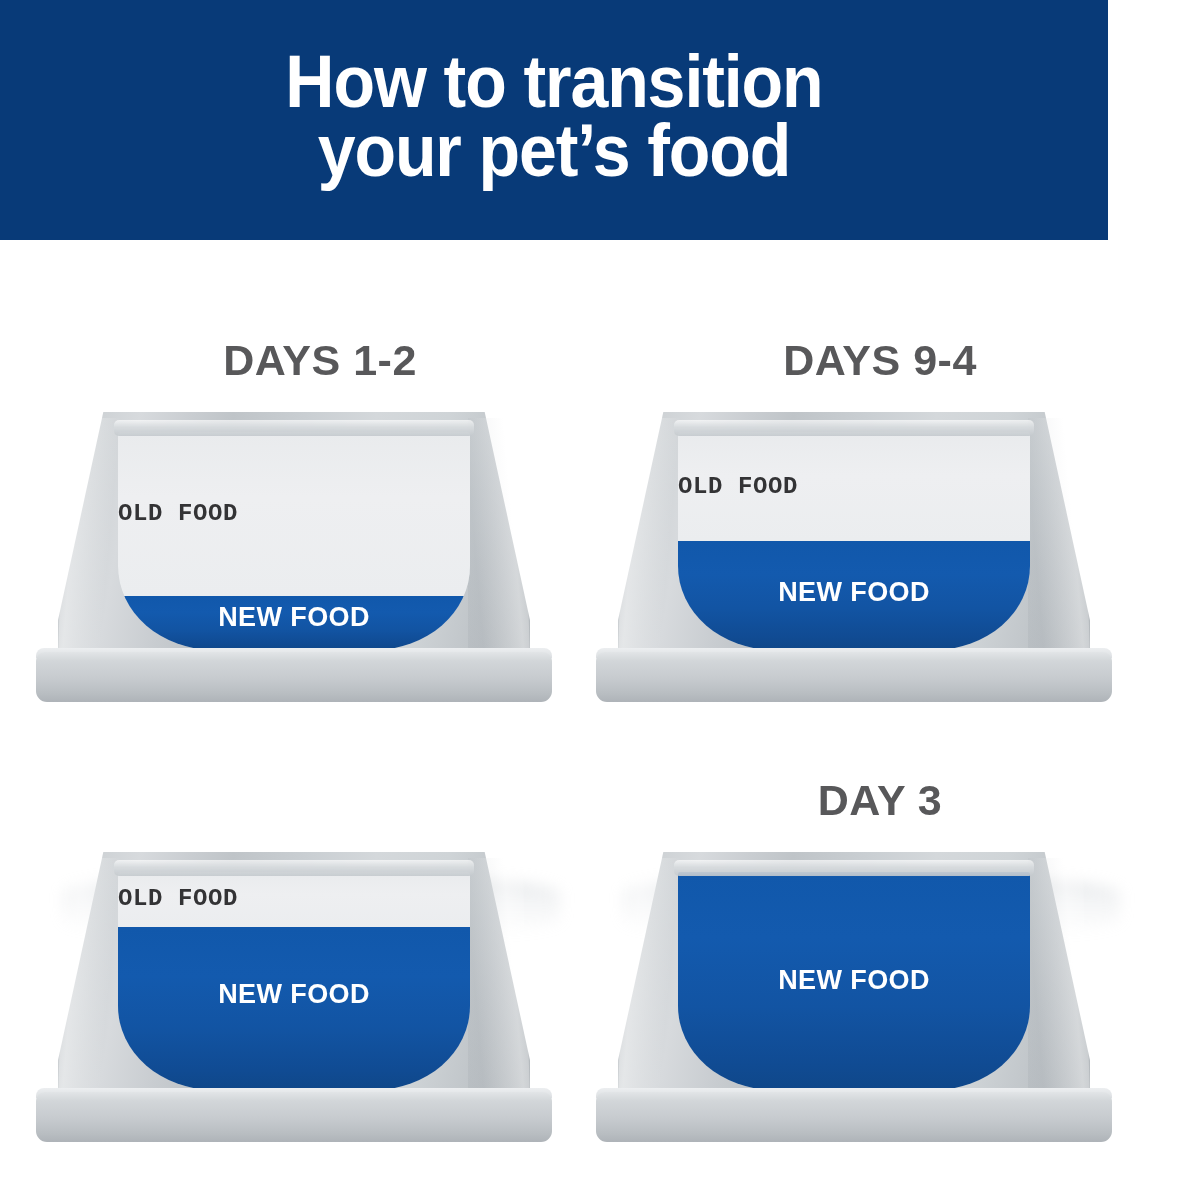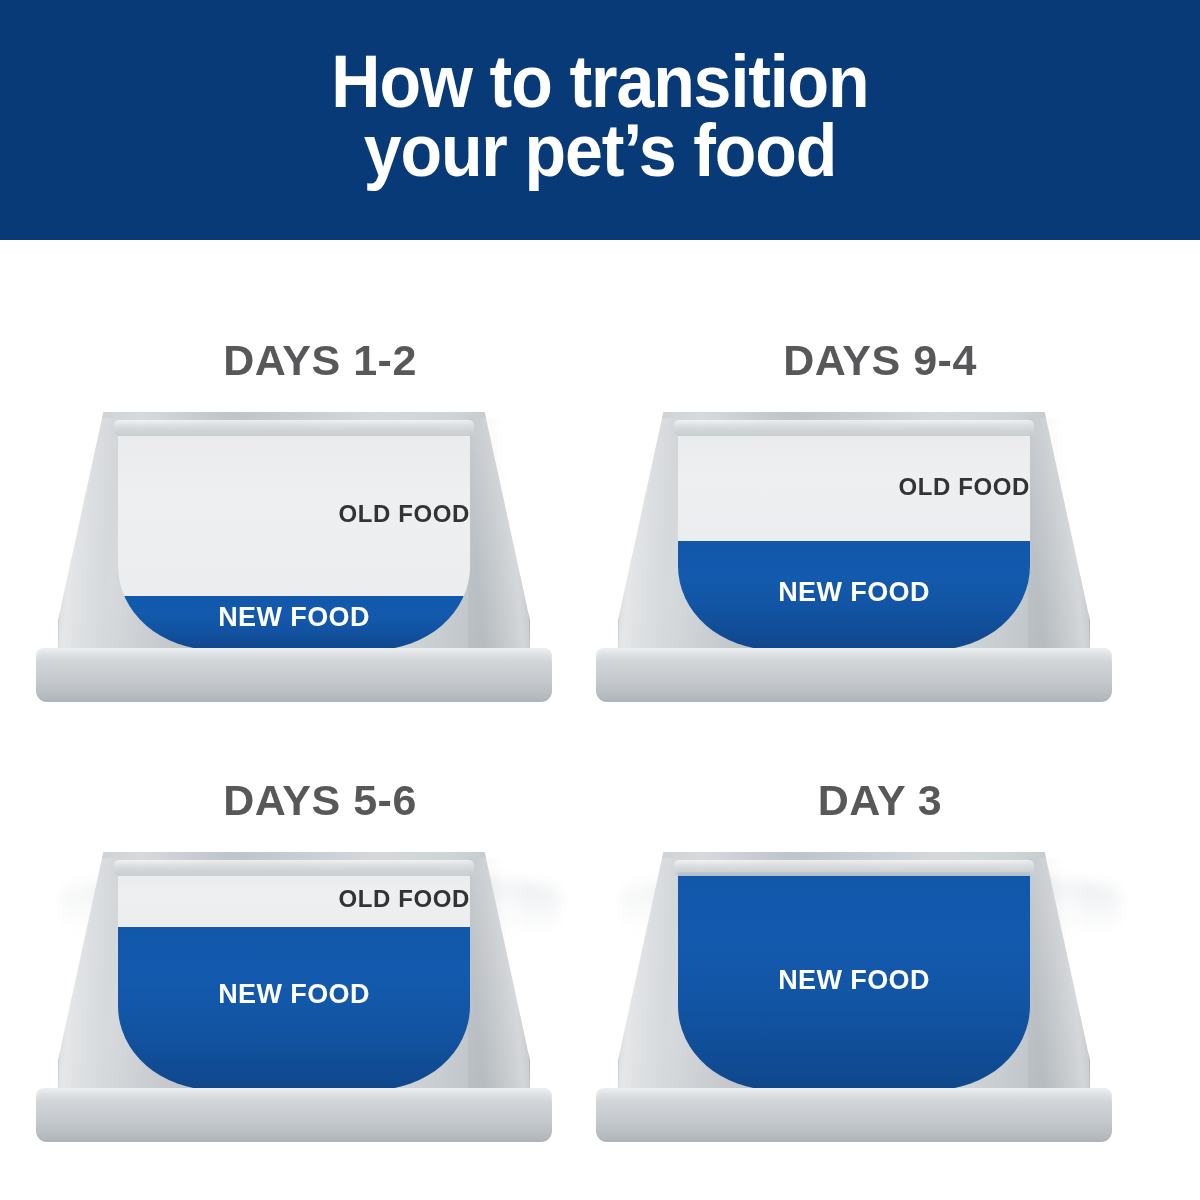--- a/index.html
+++ b/index.html
@@ -10,21 +10,21 @@
   body {
     width: 1200px;
     height: 1200px;
     overflow: hidden;
     font-family: "Liberation Sans", sans-serif;
     -webkit-font-smoothing: antialiased;
   }
 
   
   .header {
-    width: 1200px;
+    width: 1108px;
     height: 240px;
     background: #083a78;
     display: flex;
     align-items: center;
     justify-content: center;
     box-sizing: border-box;
     padding-bottom: 6px;
   }
   .header-title {
     color: #ffffff;
@@ -128,23 +128,23 @@
     position: absolute;
     left: 0; right: 0; bottom: 0;
     background: linear-gradient(180deg,
        #1158ab 0%, #135aae 30%, #1254a3 62%, #104b93 88%, #0f4789 100%);
   }
 
   
   .label-old {
     position: absolute;
     left: 0; right: 0;
-    text-align: right;
+    text-align: left;
     color: #333335;
-    font-family: Liberation Sans, sans-serif;
+    font-family: Liberation Mono, monospace;
     font-weight: 700;
     font-size: 24px;
     letter-spacing: 0.6px;
   }
   .label-new {
     position: absolute;
     left: 0; right: 0;
     text-align: center;
     color: #ffffff;
     font-family: "Liberation Sans", sans-serif;
@@ -279,21 +279,20 @@
           <div class="label-new" id="newlab1" style="top: 36.32px;">NEW FOOD</div>
         </div>
       </div>
       <div class="rim"></div>
       <div class="plinth-top"></div>
       <div class="plinth"></div>
     </div>
   </div>
 
   <div class="cell c2">
-    <div class="day-label">DAYS 5-6</div>
     <div class="bowl">
 
       <div class="bowl-body"></div>
       <div class="wall-l"></div>
       <div class="wall-r"></div>
       <div class="cavity">
         <div class="cavity-old" id="old2" style="height: 54.5px;">
           <div class="label-old" id="oldlab2" style="top: 13.25px;">OLD FOOD</div>
         </div>
         <div class="cavity-new" id="new2" style="height: 163.5px;">

